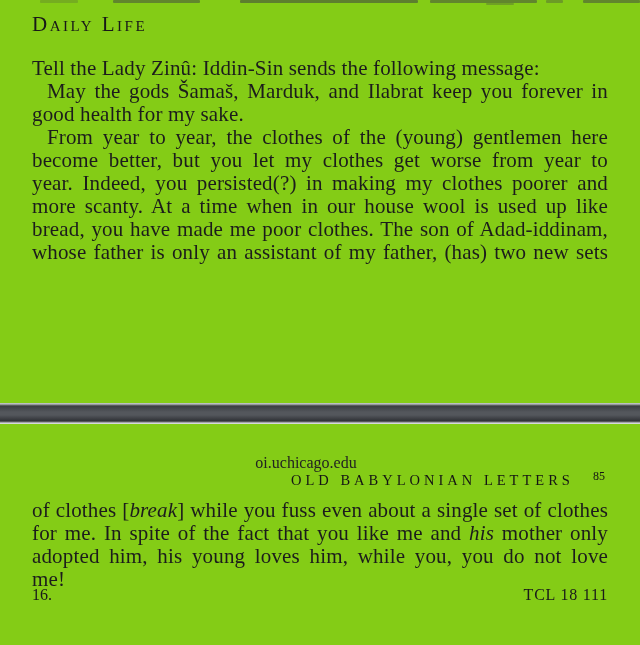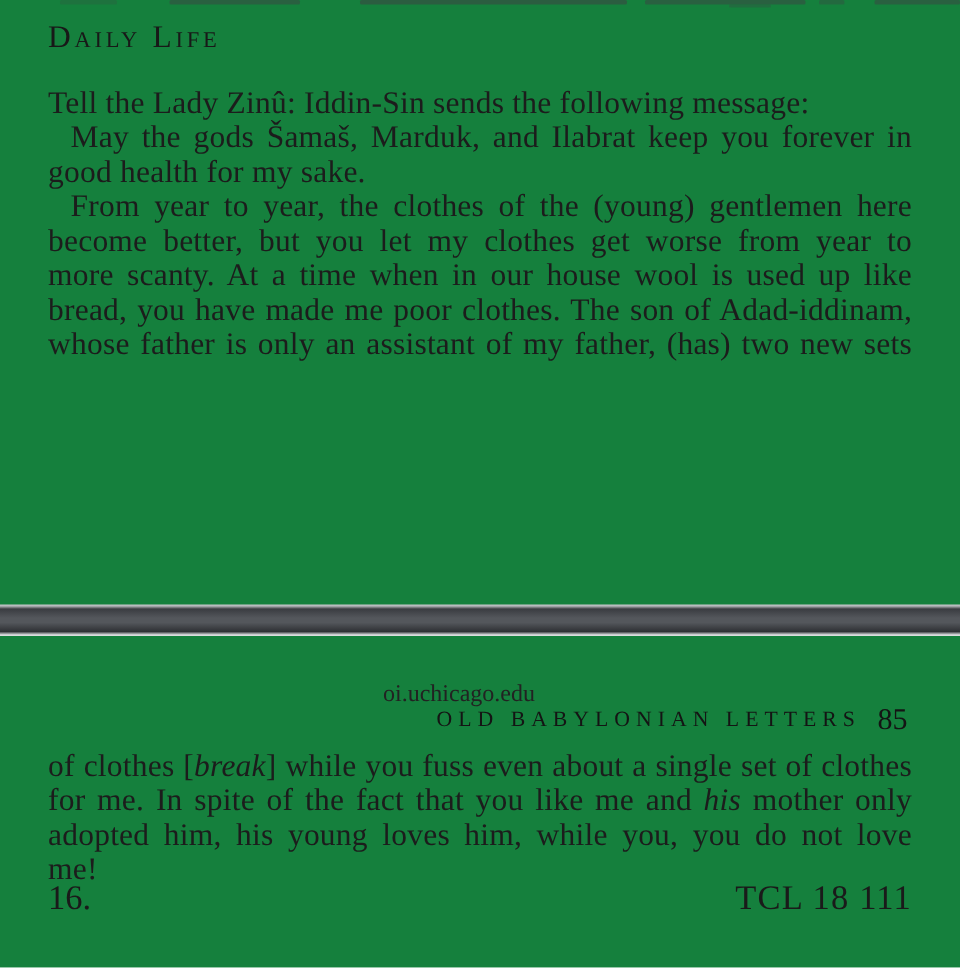--- a/index.html
+++ b/index.html
@@ -5,21 +5,21 @@
   html, body {
     margin: 0;
     padding: 0;
     background: #ffffff;
   }
   .screen {
     position: relative;
     width: 640px;
     height: 645px;
     overflow: hidden;
-    background: #15803d;
+    background: #84cc16;
     font-family: "Liberation Serif", "DejaVu Serif", serif;
     color: #1e1e1e;
   }
   
   .top-artifacts { position: absolute; top: 0; left: 0; width: 640px; height: 7px; }
   .frag { position: absolute; top: 0; height: 3px; background: #3e4044; border-radius: 1px; }
 
   
   .running-head-top {
     position: absolute;
@@ -90,31 +90,31 @@
     top: 3px;
     font-size: 14.5px;
     letter-spacing: 4px;
     color: #141414;
     white-space: nowrap;
   }
   .page-number {
     position: absolute;
     right: 3px;
     top: 0;
-    font-size: 20px;
+    font-size: 12px;
     color: #141414;
   }
   .footer-row {
     position: absolute;
     top: 586px;
     left: 32px;
     width: 576px;
     display: flex;
     justify-content: space-between;
-    font-size: 23px;
+    font-size: 16px;
     color: #1a1a1a;
   }
   .footer-right { letter-spacing: 0.8px; text-align: center; }
 </style>
 </head>
 <body>
 
 <div class="screen">
 
   <div class="top-artifacts">
@@ -129,20 +129,21 @@
 
   <div class="running-head-top">Daily Life</div>
 
   <div class="body-text body-text-top">
 
   <div class="line no-justify"><span>Tell the Lady Zinû: Iddin-Sin sends the following message:</span></div>
       <div class="line indent"><span>May the gods Šamaš, Marduk, and Ilabrat keep you forever in</span></div>
       <div class="line no-justify"><span>good health for my sake.</span></div>
       <div class="line indent"><span>From year to year, the clothes of the (young) gentlemen here</span></div>
       <div class="line"><span>become better, but you let my clothes get worse from year to</span></div>
+      <div class="line"><span>year. Indeed, you persisted(?) in making my clothes poorer and</span></div>
       <div class="line"><span>more scanty. At a time when in our house wool is used up like</span></div>
       <div class="line"><span>bread, you have made me poor clothes. The son of Adad-iddinam,</span></div>
       <div class="line"><span>whose father is only an assistant of my father, (has) two new sets</span></div>
     </div>
 
   <div class="divider"></div>
 
   <div class="watermark">oi.uchicago.edu</div>
 
   <div class="head-row">

